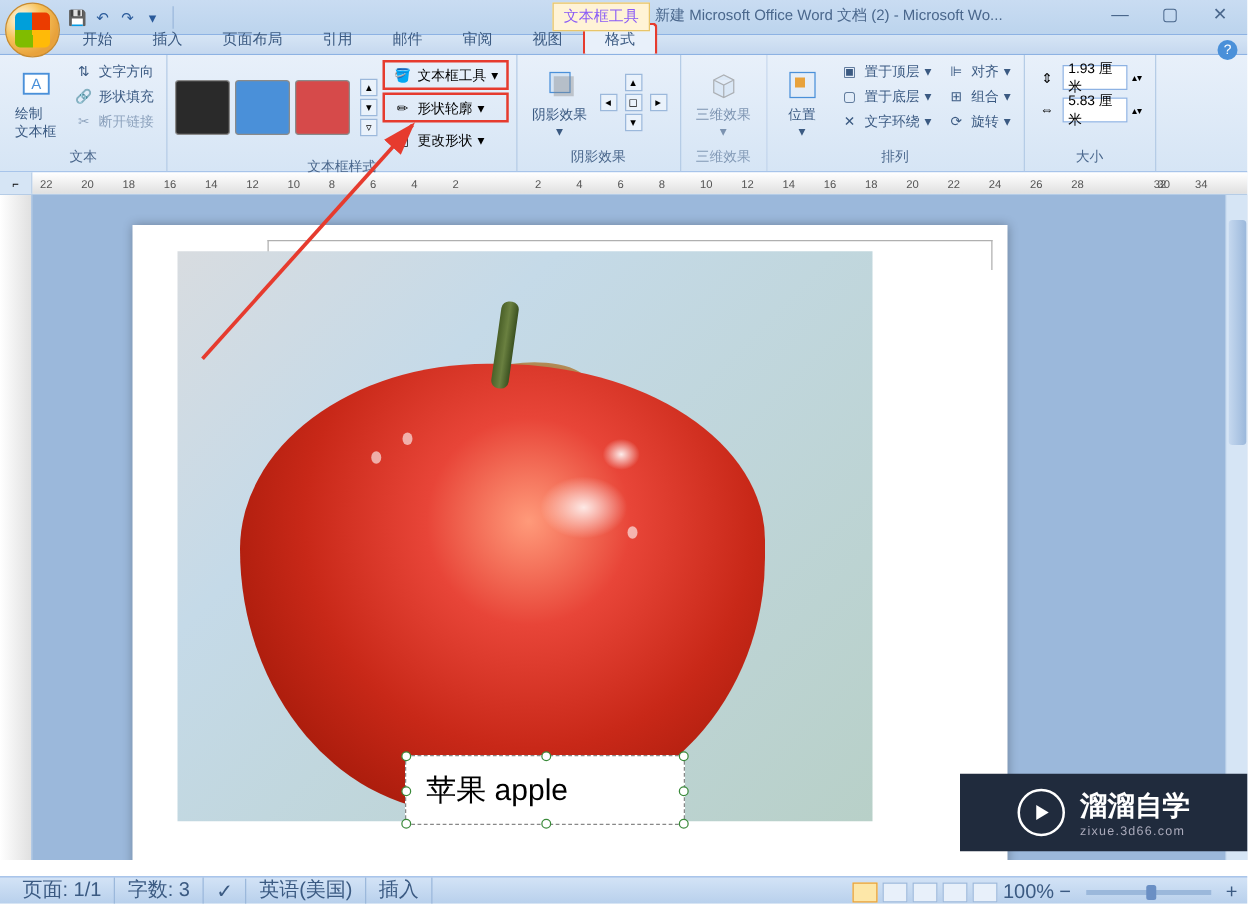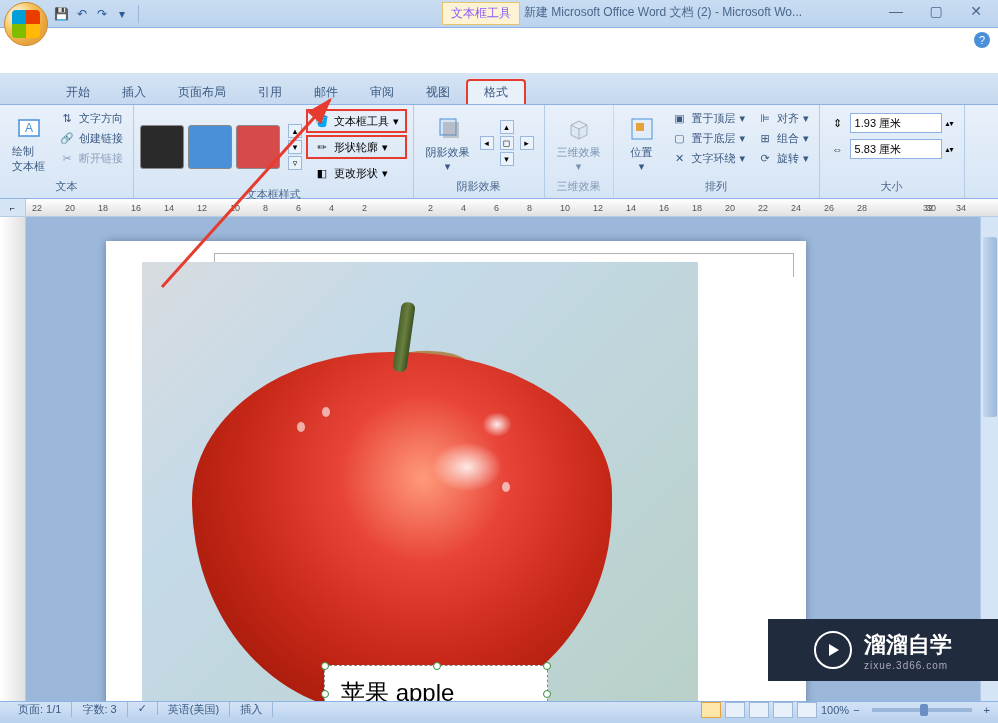--- a/index.html
+++ b/index.html
@@ -11,21 +11,21 @@
     .office-logo { width: 28px; height: 28px; background: conic-gradient(#eb3c00 0 90deg, #ffba08 90deg 180deg, #80bc00 180deg 270deg, #009fda 270deg 360deg); border-radius: 4px; position: relative; }
     .qat { margin-left: 54px; display: flex; gap: 4px; align-items: center; }
     .qat-icon { width: 16px; height: 16px; cursor: pointer; display: flex; align-items: center; justify-content: center; color: #2a5a9a; font-size: 12px; }
     .qat-sep { width: 1px; height: 18px; background: #9bb8db; margin: 0 4px; }
     .title-highlight { position: absolute; left: 442px; top: 2px; padding: 2px 8px; background: #fff3d6; border: 1px solid #e8c56a; font-size: 12px; color: #8b5cf6; }
     .title-text { position: absolute; left: 524px; top: 4px; font-size: 12px; color: #4a678c; }
     .win-controls { position: absolute; right: 2px; top: 0; display: flex; }
     .win-btn { width: 40px; height: 22px; display: flex; align-items: center; justify-content: center; font-size: 14px; color: #4a678c; cursor: pointer; }
     
     
-    .menu-bar { height: 32px; background: linear-gradient(#d6e5f5, #c5d8ef); display: flex; align-items: flex-end; padding-left: 50px; border-bottom: 1px solid #8db2e3; margin-top: 45px; }
+    .menu-bar { height: 16px; background: linear-gradient(#d6e5f5, #c5d8ef); display: flex; align-items: flex-end; padding-left: 50px; border-bottom: 1px solid #8db2e3; }
     .menu-tab { padding: 3px 16px; font-size: 12px; color: #3b5a82; cursor: pointer; }
     .menu-tab.active { background: #e8f0fa; border: 2px solid #e63b2e; border-bottom: none; border-radius: 4px 4px 0 0; }
     .help-icon { position: absolute; right: 8px; top: 32px; width: 16px; height: 16px; background: #4a90d9; color: white; border-radius: 50%; font-size: 11px; display: flex; align-items: center; justify-content: center; cursor: pointer; }
     
     
     .ribbon { height: 94px; background: linear-gradient(#e8f0fa, #d6e5f5); display: flex; border-bottom: 1px solid #8db2e3; }
     .ribbon-group { border-right: 1px solid #b5cce6; padding: 4px 6px 2px; display: flex; flex-direction: column; justify-content: space-between; }
     .group-content { display: flex; gap: 4px; flex: 1; }
     .group-label { text-align: center; font-size: 11px; color: #4a678c; padding: 2px 0; position: relative; }
     
@@ -40,21 +40,21 @@
     .swatch-red { background: #d64a4a; }
     .style-more { display: flex; flex-direction: column; justify-content: center; gap: 2px; margin-left: 4px; }
     .style-arrow { width: 14px; height: 14px; border: 1px solid #9bb8db; background: #eaf2fb; font-size: 9px; display: flex; align-items: center; justify-content: center; cursor: pointer; }
     
     .shape-tools { display: flex; flex-direction: column; gap: 2px; font-size: 11px; }
     .shape-btn { display: flex; align-items: center; gap: 4px; padding: 2px 6px; border: 2px solid transparent; cursor: pointer; white-space: nowrap; }
     .shape-btn.highlight { border: 2px solid #e63b2e; }
     
     .size-inputs { display: flex; flex-direction: column; gap: 6px; padding: 4px; }
     .size-row { display: flex; align-items: center; gap: 4px; }
-    .size-input { width: 92px; height: 20px; border: 1px solid #8db2e3; background: white; font-size: 11px; padding: 0 4px; display: flex; align-items: center; }
+    .size-input { width: 52px; height: 20px; border: 1px solid #8db2e3; background: white; font-size: 11px; padding: 0 4px; display: flex; align-items: center; }
     
     
     .ruler-area { height: 18px; background: #e8f0fa; display: flex; border-bottom: 1px solid #b5cce6; }
     .ruler-corner { width: 26px; background: #d6e5f5; border-right: 1px solid #b5cce6; display: flex; align-items: center; justify-content: center; font-size: 9px; }
     .ruler-h { flex: 1; background: linear-gradient(#fff, #e0e0e0); position: relative; font-size: 9px; color: #555; overflow: hidden; }
     .ruler-tick { position: absolute; top: 4px; font-size: 9px; }
     
     
     .doc-area { display: flex; height: 532px; background: #9bb8db; }
     .ruler-v { width: 26px; background: linear-gradient(90deg, #fff, #e0e0e0); border-right: 1px solid #b5cce6; }
@@ -79,21 +79,21 @@
     .annot-arrow { position: absolute; left: 152px; top: 92px; width: 220px; height: 200px; pointer-events: none; z-index: 15; }
     
     
     .watermark { position: absolute; right: 0; bottom: 42px; width: 230px; height: 62px; background: #202b3d; display: flex; align-items: center; justify-content: center; gap: 12px; color: white; z-index: 30; }
     .wm-play { width: 38px; height: 38px; border: 2px solid white; border-radius: 50%; display: flex; align-items: center; justify-content: center; }
     .wm-text { display: flex; flex-direction: column; }
     .wm-main { font-size: 22px; font-weight: bold; }
     .wm-sub { font-size: 10px; letter-spacing: 1px; color: #aab; }
     
     
-    .status-bar { position: absolute; bottom: 0; left: 0; right: 0; height: 22px; background: linear-gradient(#d3e3f6, #b8d0ec); display: flex; align-items: flex-start; font-size: 11px; color: #3b5a82; padding: 0 8px; border-top: 1px solid #8db2e3; }
+    .status-bar { position: absolute; bottom: 0; left: 0; right: 0; height: 22px; background: linear-gradient(#d3e3f6, #b8d0ec); display: flex; align-items: flex-end; font-size: 16px; color: #3b5a82; padding: 0 8px; border-top: 1px solid #8db2e3; }
     .status-item { padding: 0 10px; border-right: 1px solid #9bb8db; }
     .status-right { margin-left: auto; display: flex; align-items: center; gap: 4px; }
     .view-btn { width: 20px; height: 16px; background: #e8f0fa; border: 1px solid #9bb8db; cursor: pointer; }
     .view-btn.active { background: #fde7a8; border-color: #e8a23c; }
     .zoom-slider { width: 100px; height: 4px; background: #9bb8db; position: relative; margin: 0 8px; }
     .zoom-thumb { position: absolute; left: 48px; top: -4px; width: 8px; height: 12px; background: #6a8fc4; border-radius: 2px; }
     
     .sm-icon { width: 16px; height: 16px; display: inline-flex; align-items: center; justify-content: center; font-size: 11px; }
   </style>
 </head>
@@ -145,21 +145,21 @@
         <span style="white-space:pre-line">绘制
 文本框</span>
       </div>
       <div class="btn-stack">
         <div class="btn-item">
             <span class="sm-icon">⇅</span>
             <span>文字方向</span>
           </div>
         <div class="btn-item">
             <span class="sm-icon">🔗</span>
-            <span>创建链接</span>
+            <span>形状填充</span>
           </div>
         <div class="btn-item" style="opacity:.5">
             <span class="sm-icon">✂</span>
             <span>断开链接</span>
           </div>
       </div>
     </div>
     <div class="group-label">文本</div>
   </div>
 

